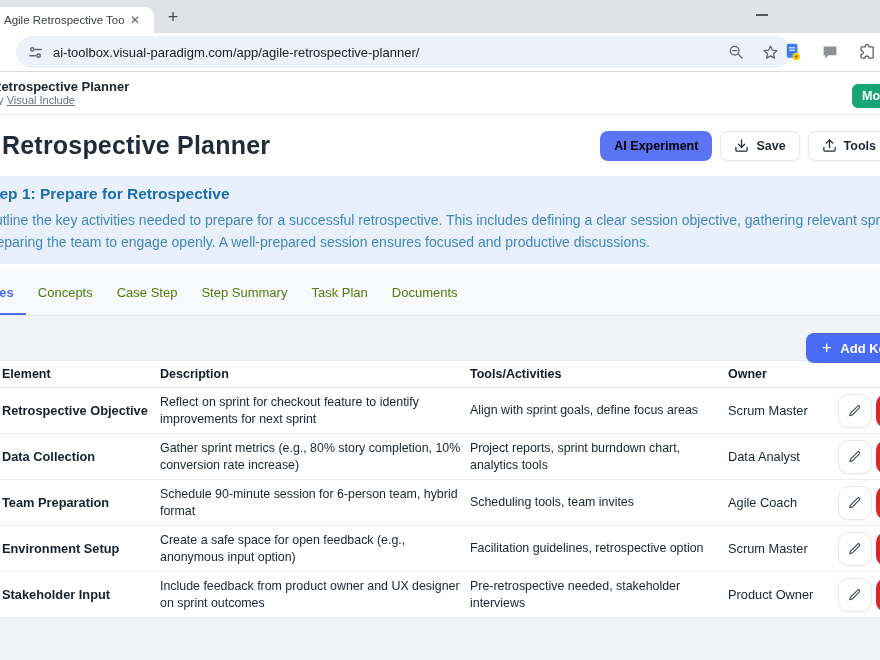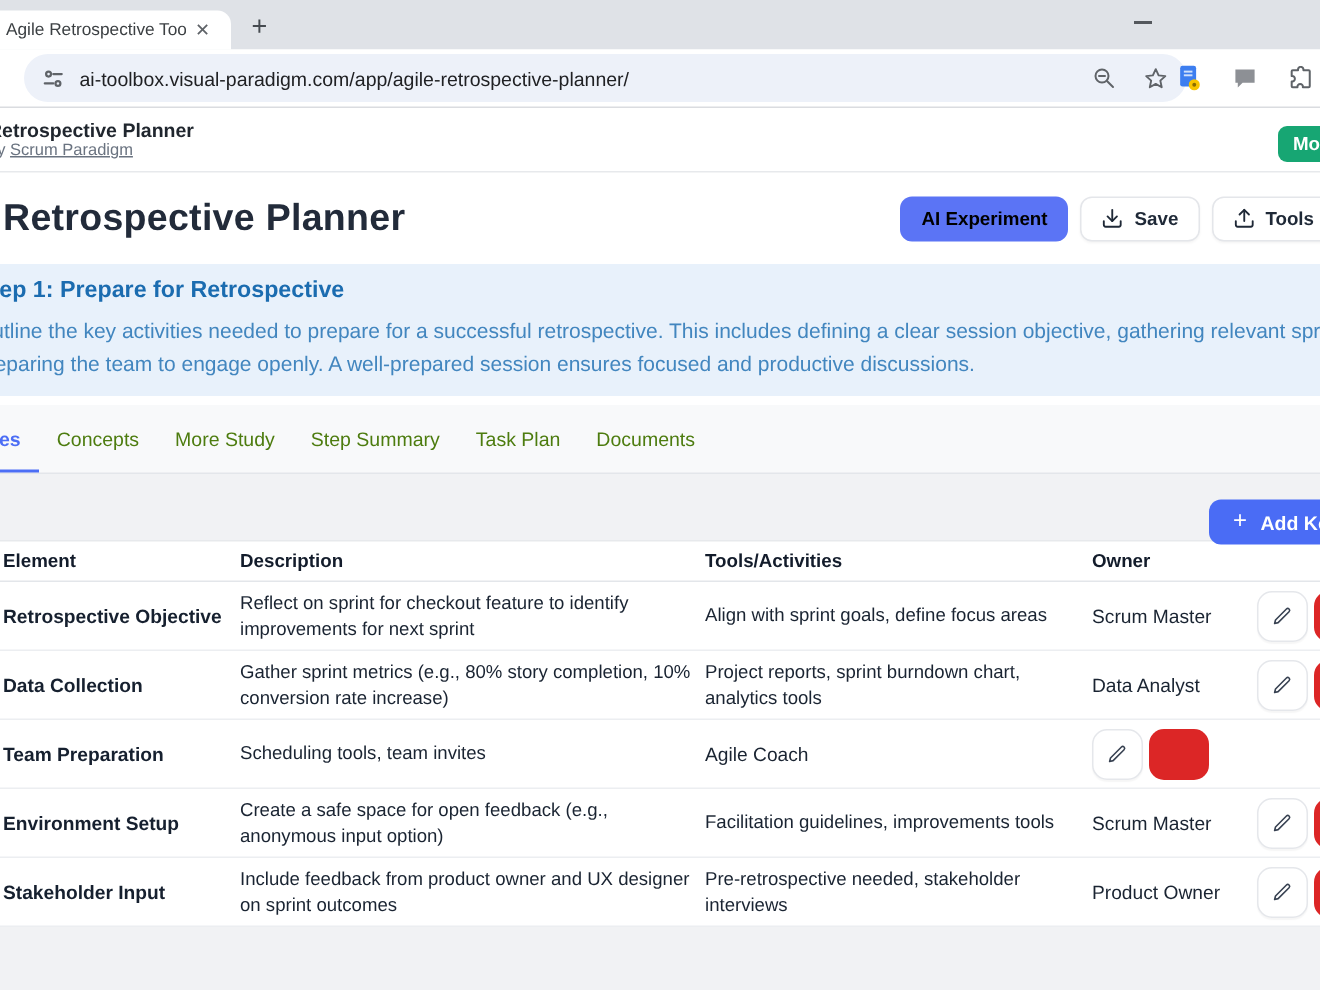--- a/index.html
+++ b/index.html
@@ -139,21 +139,21 @@
         </svg>
       </span>
     </div>
   </div>
 
   <div class="webpage">
 
     <div class="site-header">
       <div class="site-header-inner">
         <div class="site-title">Retrospective Planner</div>
-        <div class="site-byline"><span>by </span><a href="#">Scrum Paradigm</a></div>
+        <div class="site-byline"><span>by </span><a href="#">Visual Include</a></div>
       </div>
       <button class="more-btn">More</button>
     </div>
 
     <div class="page">
 
       <div class="title-row">
         <div class="page-title">Retrospective Planner</div>
         <div class="title-buttons">
           <button class="btn btn-ai">AI Experiment</button>
@@ -185,21 +185,21 @@
         <div>
             <div class="info-line">Outline the key activities needed to prepare for a successful retrospective. This includes defining a clear session objective, gathering relevant sprint data, setting up the environment, and</div>
             <div class="info-line">preparing the team to engage openly. A well-prepared session ensures focused and productive discussions.</div>
           </div>
       </div>
 
       <div class="tabs-row">
         <div class="tab-bar">
             <div class="ptab active">Activities</div>
             <div class="ptab">Concepts</div>
-            <div class="ptab">More Study</div>
+            <div class="ptab">Case Step</div>
             <div class="ptab">Step Summary</div>
             <div class="ptab">Task Plan</div>
             <div class="ptab">Documents</div>
           </div>
       </div>
 
       <div class="panel">
         <div class="add-row">
           <button class="btn-add">
             <span class="plus">+</span>
@@ -243,37 +243,38 @@
         <path d="M16.5 3.5a2.1 2.1 0 0 1 3 3L7 19l-4 1 1-4L16.5 3.5z"></path>
       </svg>
     </button>
     <button class="btn-delete">
       
     </button>
   </div>
 </div>
               <div class="t-row">
                 <div class="c-el">Team Preparation</div>
+                <div class="c-desc">Schedule 90-minute session for 6-person team, hybrid format</div>
                 <div class="c-tools">Scheduling tools, team invites</div>
                 <div class="c-owner">Agile Coach</div>
   <div class="c-actions">
     <button class="btn-edit">
       <svg width="14" height="14" viewBox="0 0 24 24" fill="none" stroke="currentColor" stroke-width="1.8" stroke-linecap="round" stroke-linejoin="round">
         <path d="M16.5 3.5a2.1 2.1 0 0 1 3 3L7 19l-4 1 1-4L16.5 3.5z"></path>
       </svg>
     </button>
     <button class="btn-delete">
       
     </button>
   </div>
 </div>
               <div class="t-row">
                 <div class="c-el">Environment Setup</div>
                 <div class="c-desc">Create a safe space for open feedback (e.g., anonymous input option)</div>
-                <div class="c-tools">Facilitation guidelines, improvements tools</div>
+                <div class="c-tools">Facilitation guidelines, retrospective option</div>
                 <div class="c-owner">Scrum Master</div>
   <div class="c-actions">
     <button class="btn-edit">
       <svg width="14" height="14" viewBox="0 0 24 24" fill="none" stroke="currentColor" stroke-width="1.8" stroke-linecap="round" stroke-linejoin="round">
         <path d="M16.5 3.5a2.1 2.1 0 0 1 3 3L7 19l-4 1 1-4L16.5 3.5z"></path>
       </svg>
     </button>
     <button class="btn-delete">
       
     </button>

